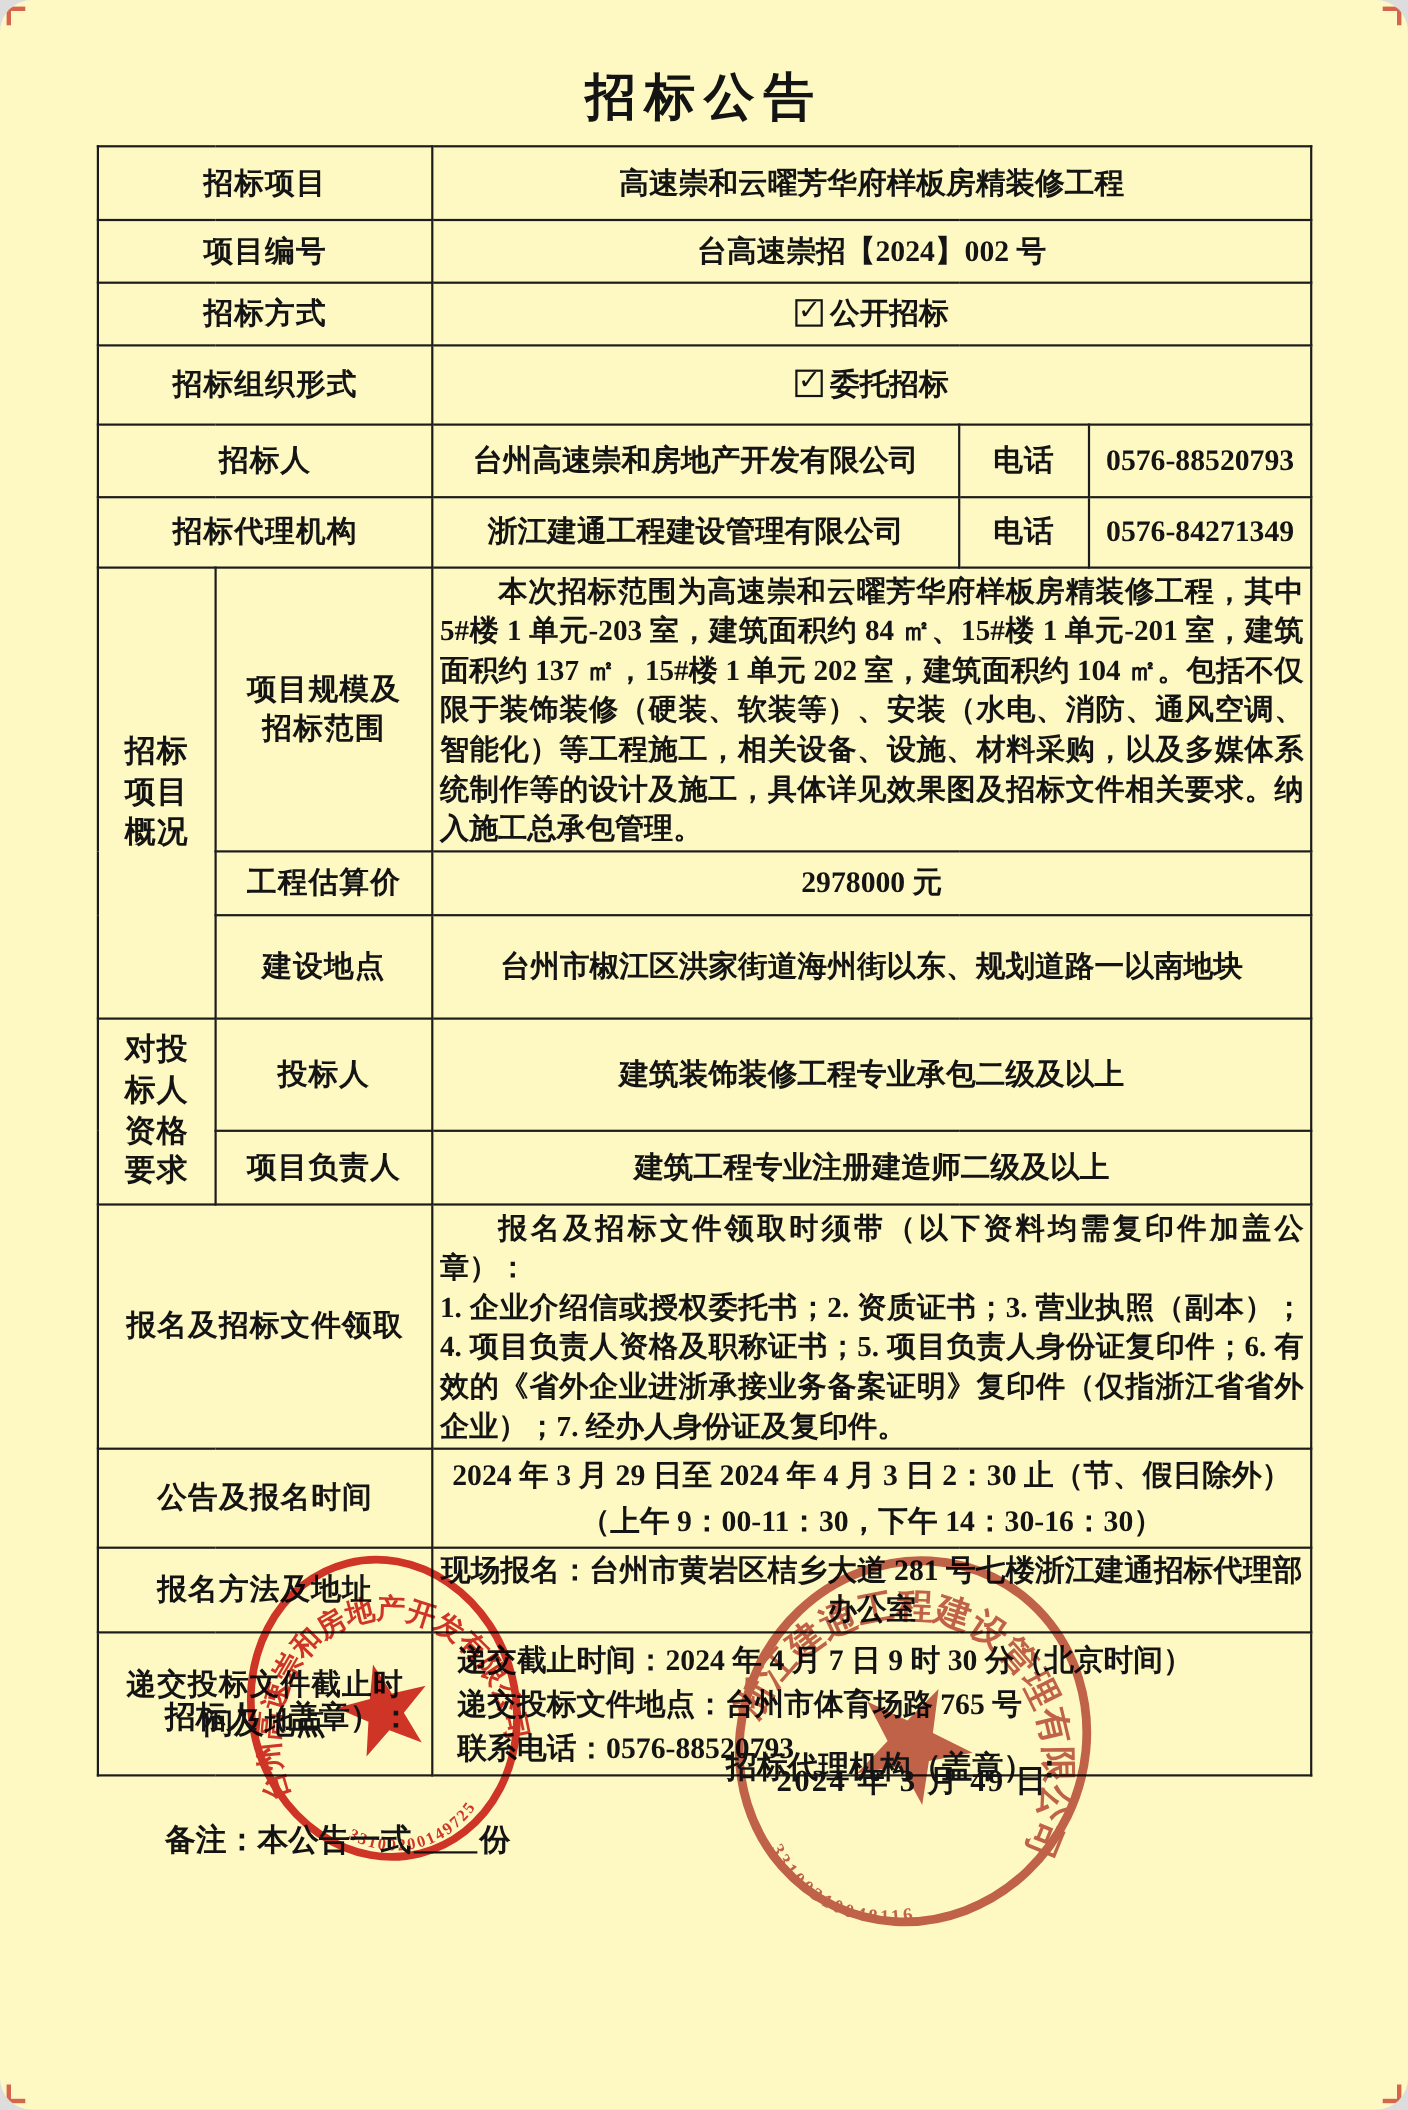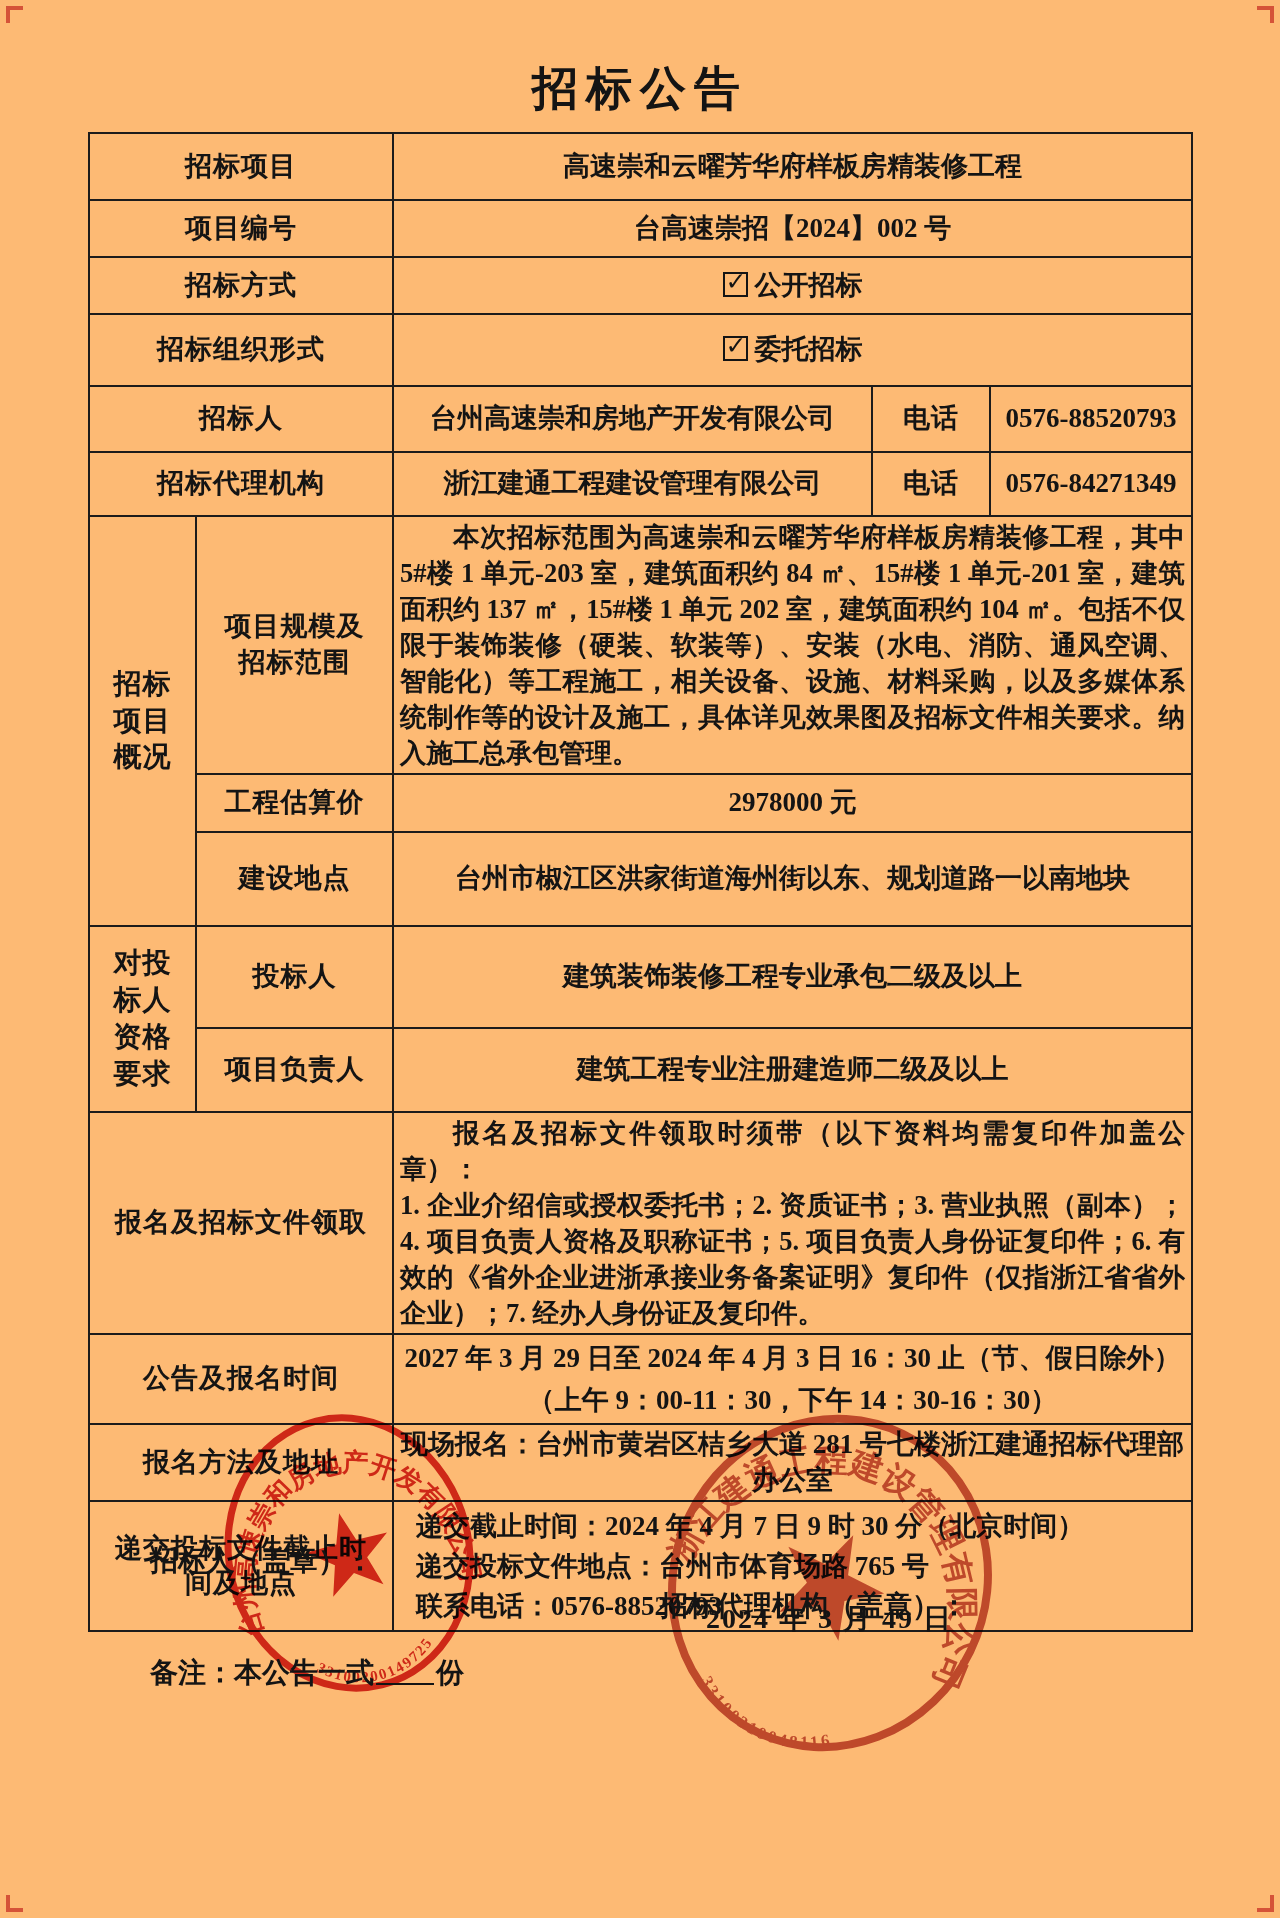--- a/index.html
+++ b/index.html
@@ -1,23 +1,24 @@
 <!DOCTYPE html>
 <html><head>
 <meta charset="utf-8">
 <style>
   html,body{margin:0;padding:0;background:#ddd;}
   .page{
     position:relative;
     width:1280px;height:1918px;
     margin:0 auto;
-    background:#fdba74;
+    background:#fef9c3;
     font-family:"Liberation Serif","DejaVu Serif",serif;
     color:#141414;
     overflow:hidden;
+    border-radius:29px;
   }
   
   .corner{position:absolute;width:13px;height:13px;opacity:.72;}
   .corner.tl{left:6px;top:6px;border-left:4px solid #c62c22;border-top:4px solid #c62c22;}
   .corner.tr{right:6px;top:6px;border-right:4px solid #c62c22;border-top:4px solid #c62c22;}
   .corner.bl{left:6px;bottom:6px;border-left:4px solid #c62c22;border-bottom:4px solid #c62c22;}
   .corner.br{right:6px;bottom:6px;border-right:4px solid #c62c22;border-bottom:4px solid #c62c22;}
 
   .doc-title{
     position:absolute;left:0;top:58px;width:100%;
@@ -153,37 +154,37 @@
 
     <tr style="height:102px">
       <td rowspan="2" class="vlbl">对投
 标人
 资格
 要求</td>
       <td class="lbl">投标人</td>
       <td colspan="3" class="left">建筑装饰装修工程专业承包二级及以上</td>
     </tr>
 
-    <tr style="height:84px">
+    <tr style="height:67px">
       <td class="lbl">项目负责人</td>
       <td colspan="3" class="left">建筑工程专业注册建造师二级及以上</td>
     </tr>
 
     <tr style="height:182px">
       <td colspan="2" class="lbl">报名及招标文件领取</td>
       <td colspan="3" class="para">
         <p class="p-indent">报名及招标文件领取时须带（以下资料均需复印件加盖公章）：</p>
         <p class="p-plain">1. 企业介绍信或授权委托书；2. 资质证书；3. 营业执照（副本）； 4. 项目负责人资格及职称证书；5. 项目负责人身份证复印件；6.  有效的《省外企业进浙承接业务备案证明》复印件（仅指浙江省省外企业）；7. 经办人身份证及复印件。</p>
       </td>
     </tr>
 
     <tr style="height:86px">
       <td colspan="2" class="lbl">公告及报名时间</td>
       <td colspan="3" class="two-line">
-        <div>2027 年 3 月 29 日至 2024 年 4 月 3 日 16：30 止（节、假日除外）</div>
+        <div>2024 年 3 月 29 日至 2024 年 4 月 3 日 2：30 止（节、假日除外）</div>
         <div>（上午 9：00-11：30，下午 14：30-16：30）</div>
       </td>
     </tr>
 
     <tr style="height:64px">
       <td colspan="2" class="lbl">报名方法及地址</td>
       <td colspan="3" class="left">现场报名：台州市黄岩区桔乡大道 281 号七楼浙江建通招标代理部办公室</td>
     </tr>
 
     <tr style="height:130px">

